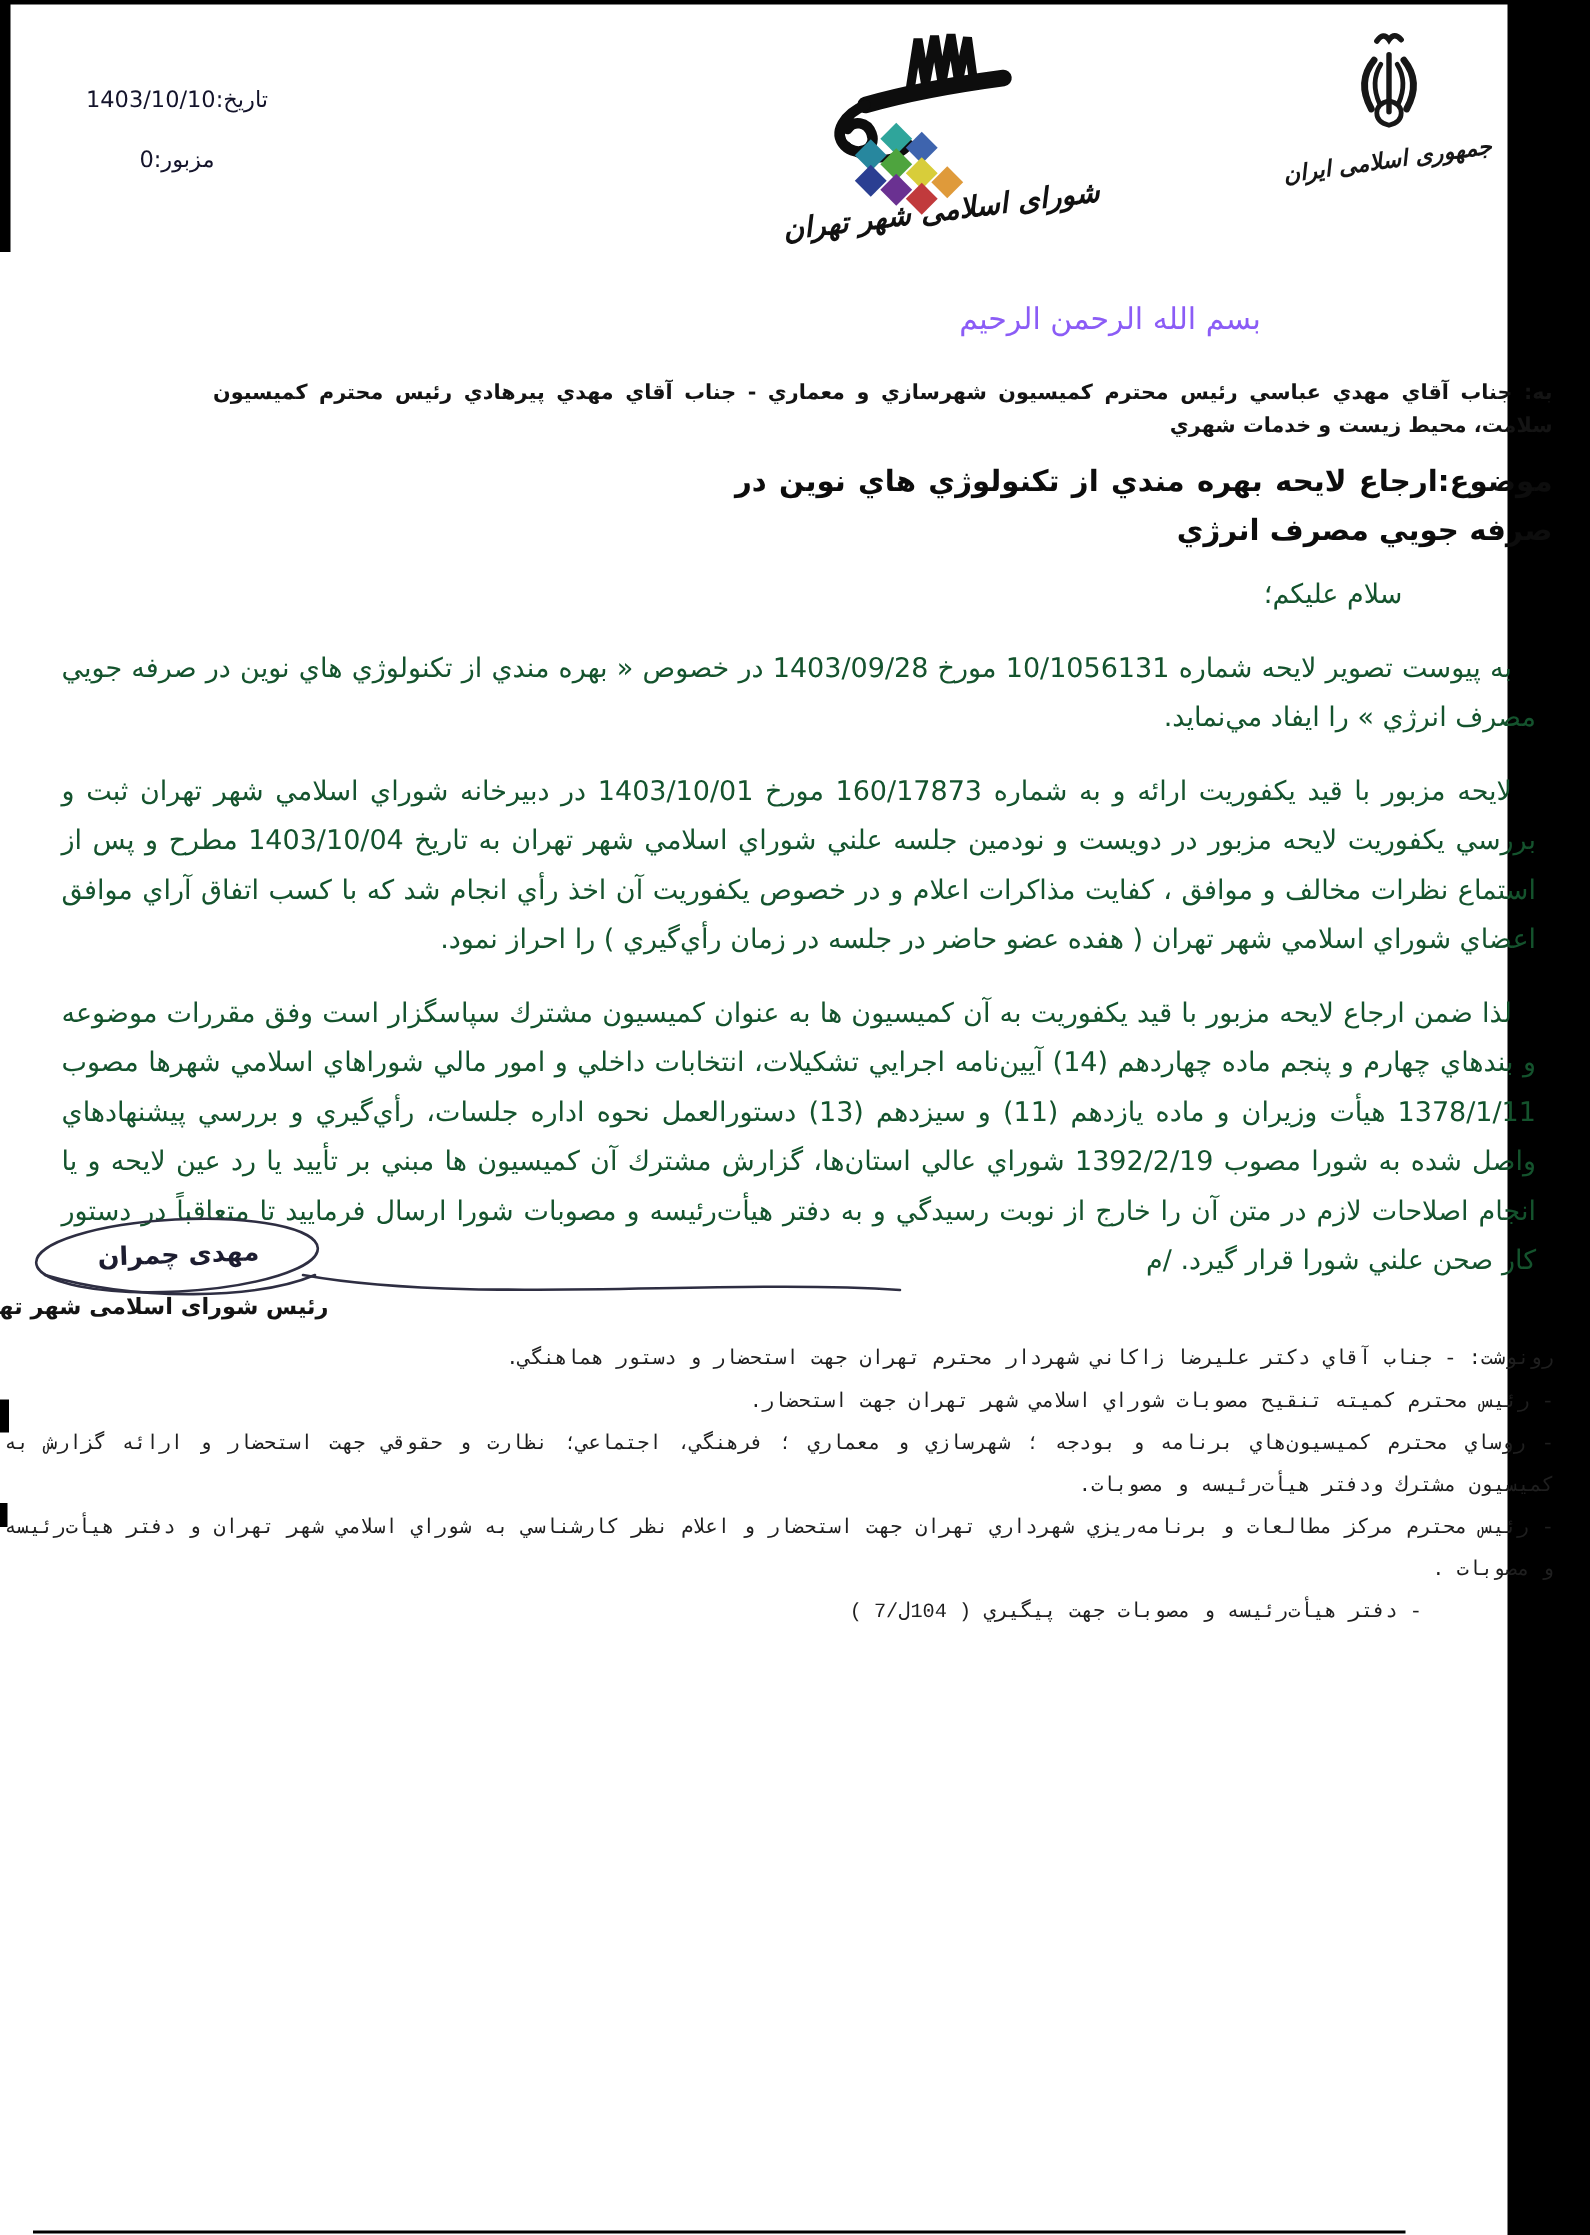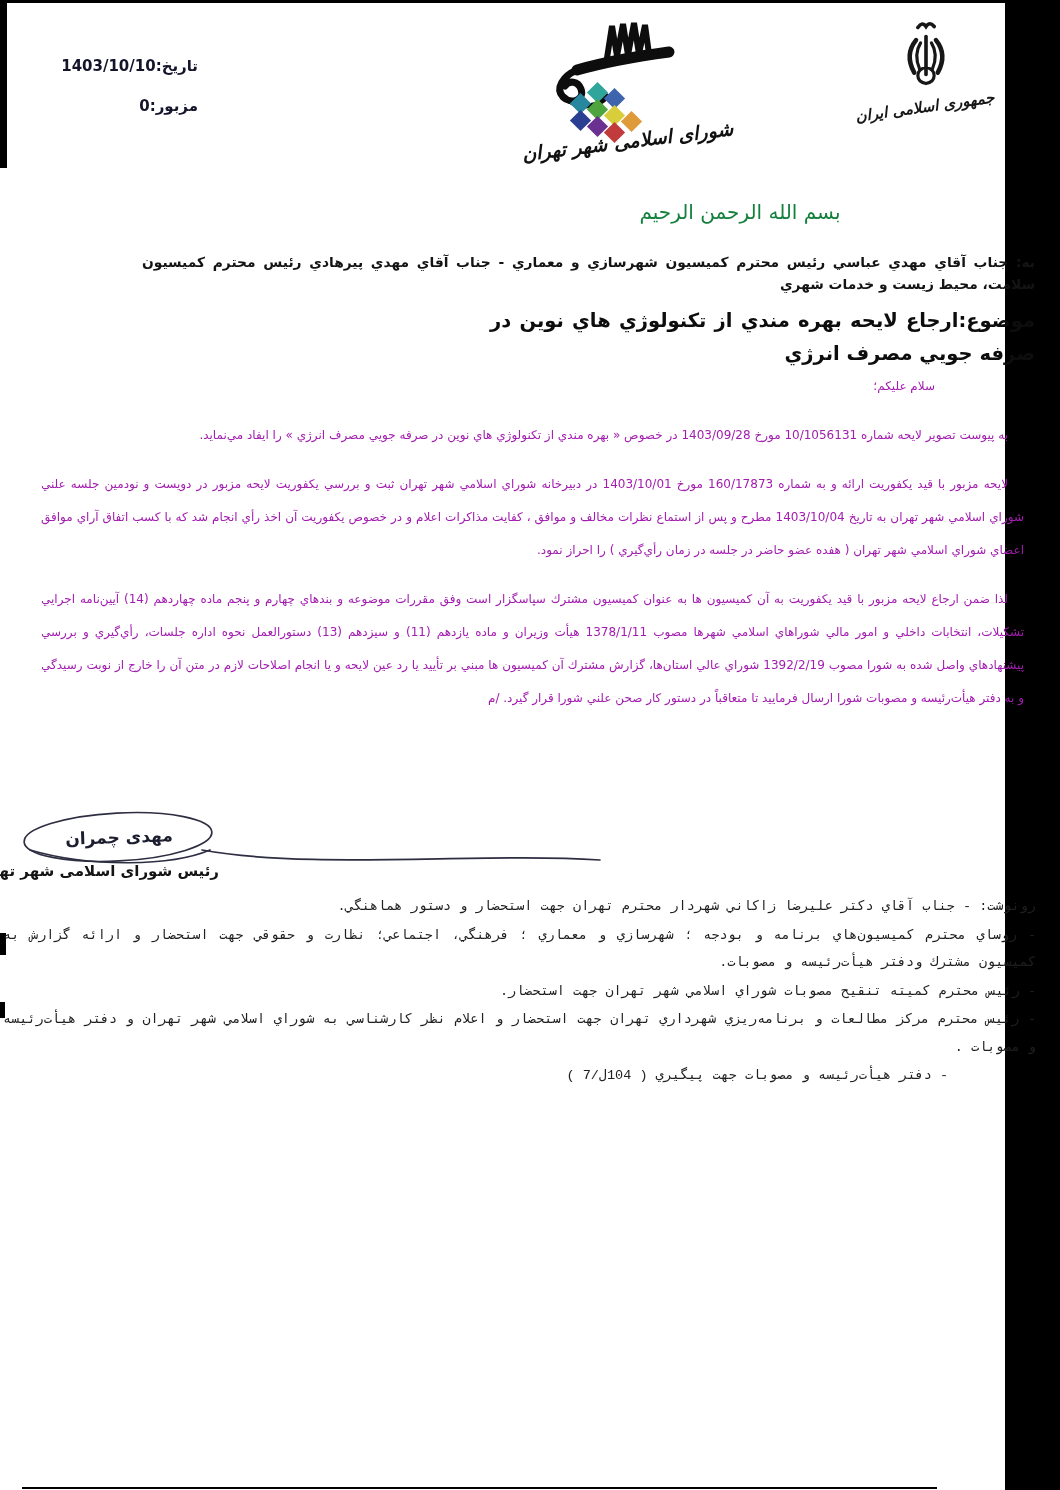--- a/index.html
+++ b/index.html
@@ -13,21 +13,21 @@
   .edge-top{left:0;top:0;width:1060px;height:3px;}
   .edge-right{left:1005px;top:0;width:55px;height:1490px;}
   .edge-left{left:0;top:0;width:7px;height:168px;}
   .edge-left2{left:0;top:933px;width:6px;height:22px;}
   .edge-left3{left:0;top:1002px;width:5px;height:16px;}
   .edge-bottom{left:22px;top:1487px;width:915px;height:2px;}
 
   
   .info-block{
     position:absolute;left:38px;top:46px;width:160px;
-    direction:rtl;text-align:right;font-weight:bold;font-size:15px;
+    direction:rtl;text-align:center;font-weight:normal;font-size:15px;
     line-height:40px;color:#14142b;white-space:nowrap;
   }
   .council-logo{position:absolute;left:515px;top:18px;width:225px;height:165px;}
   .council-mark{position:absolute;left:28px;top:0;}
   .mosaic{position:absolute;left:45px;top:66px;width:95px;height:60px;}
   .mos{position:absolute;width:15px;height:15px;transform:rotate(45deg);}
   .m0{left:30px;top:1px;}  .m1{left:47px;top:7px;}  .m2{left:13px;top:12px;}
   .m3{left:30px;top:18px;} .m4{left:47px;top:24px;} .m5{left:13px;top:29px;}
   .m6{left:30px;top:35px;} .m7{left:47px;top:41px;} .m8{left:64px;top:30px;}
   .council-caption{
@@ -39,35 +39,35 @@
   .iran-mark{position:absolute;left:38px;top:0;}
   .iran-caption{
     position:absolute;left:0;top:76px;width:150px;text-align:center;
     direction:rtl;font-weight:bold;font-style:italic;font-size:15px;color:#171717;
     transform:rotate(-8deg);white-space:nowrap;
   }
 
   
   .bismillah{
     position:absolute;left:530px;top:200px;width:420px;text-align:center;
-    direction:rtl;font-size:20px;color:#15803d;
+    direction:rtl;font-size:20px;color:#8b5cf6;
   }
   .recipient{
     position:absolute;right:25px;top:251px;width:893px;
     direction:rtl;text-align:justify;text-align-last:right;
     font-weight:bold;font-size:13.8px;line-height:22px;color:#141414;
   }
   .subject{
     position:absolute;right:25px;top:304px;width:545px;
     direction:rtl;text-align:justify;text-align-last:right;
     font-weight:bold;font-size:19.5px;line-height:33px;color:#0d0d0d;
   }
   .body-text{
-    position:absolute;left:25px;top:370px;width:1015px;
-    direction:rtl;font-size:12px;line-height:33px;color:#a21caf;
+    position:absolute;left:25px;top:380px;width:1015px;
+    direction:rtl;font-size:18px;line-height:33px;color:#14532d;
   }
   .salutation{padding-right:105px;}
   .body-text p{
     margin:16px;text-align:justify;text-align-last:right;text-indent:16px;
   }
 
   
   .signature{position:absolute;left:12px;top:810px;width:620px;height:92px;}
   .sig-svg{position:absolute;left:0;top:0;}
   .sig-name{
@@ -164,19 +164,19 @@
         <path d="M18,40 C80,58 160,56 198,40"></path>
         <path d="M190,40 C300,60 470,42 588,50"></path>
       </g>
     </svg>
     <div class="sig-name">مهدی چمران</div>
     <div class="sig-title">رئیس شورای اسلامی شهر تهران</div>
   </div>
 
   <div class="cc-block">
     <div class="cc-line"><span class="cc-label">رونوشت: </span><span>- جناب آقاي دكتر عليرضا زاكاني شهردار محترم تهران جهت استحضار و دستور هماهنگي.</span></div>
+    <div class="cc-line">- رئيس محترم كميته تنقيح مصوبات شوراي اسلامي شهر تهران جهت استحضار.</div>
     <div class="cc-line">- روساي محترم كميسيون‌هاي برنامه و بودجه ؛ شهرسازي و معماري ؛ فرهنگي، اجتماعي؛ نظارت و حقوقي جهت استحضار و ارائه گزارش به كميسيون مشترك ودفتر هيأت‌رئيسه و مصوبات.</div>
-    <div class="cc-line">- رئيس محترم كميته تنقيح مصوبات شوراي اسلامي شهر تهران جهت استحضار.</div>
     <div class="cc-line">- رئيس محترم مركز مطالعات و برنامه‌ريزي شهرداري تهران جهت استحضار و اعلام نظر كارشناسي به شوراي اسلامي شهر تهران و دفتر هيأت‌رئيسه و مصوبات .</div>
     <div class="cc-line cc-line-indent">- دفتر هيأت‌رئيسه و مصوبات جهت پيگيري ( 104ل/7 )</div>
   </div>
 
 </div>
 
 </body></html>

